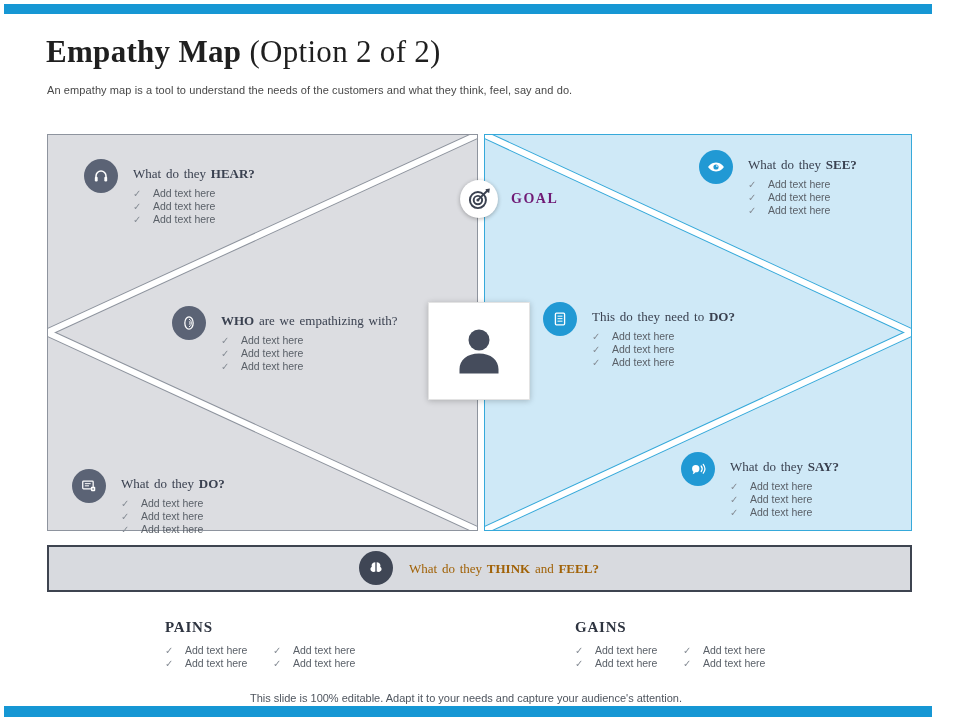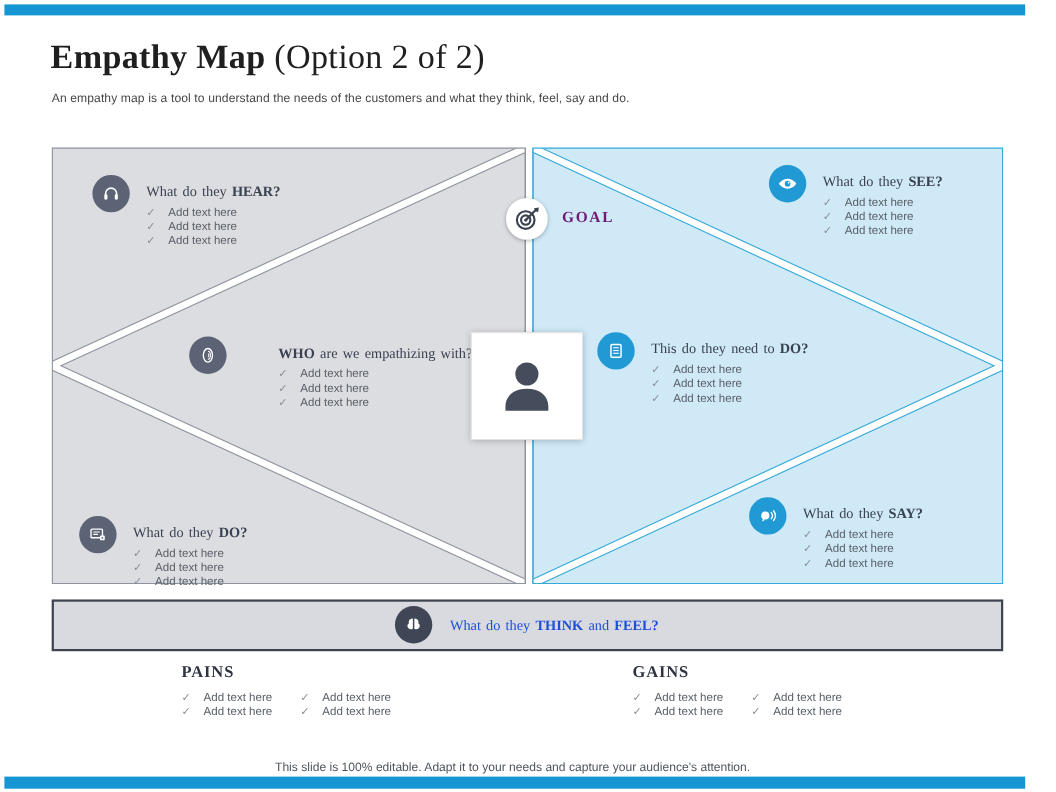--- a/index.html
+++ b/index.html
@@ -45,25 +45,25 @@
 
   .person-box { position:absolute; left:428px; top:302px; width:102px; height:98px;
                 background:#ffffff; border:1px solid #e3e3e3; box-sizing:border-box;
                 box-shadow:0 1px 6px rgba(0,0,0,.22); display:flex; align-items:center;
                 justify-content:center; }
 
   .tf-bar { position:absolute; left:47px; top:545px; width:865px; height:47px;
             background:#d8dadf; border:2px solid #3e4450; box-sizing:border-box; }
   .tf-bar .circle { position:absolute; left:310px; top:4px; }
   .tf-title { position:absolute; left:360px; top:14px; font-family:"Liberation Serif", serif;
-              font-size:13px; color:#1d4ed8; word-spacing:1.5px; white-space:nowrap; }
+              font-size:13px; color:#a16207; word-spacing:1.5px; white-space:nowrap; }
   .tf-title b { font-weight:700; }
 
   .pg { position:absolute; }
-  .pg h3 { margin:0 0 8px 0; font-family:"Liberation Serif", serif; font-size:15px;
+  .pg h3 { margin:16px 0 8px 0; font-family:"Liberation Serif", serif; font-size:15px;
            font-weight:700; color:#2e3440; letter-spacing:.8px; }
   .pg .cols { display:flex; }
   .pg .cols ul:first-child { width:108px; }
   .pg ul.checks { margin-top:0; }
 
   .footer { position:absolute; left:0; top:692px; width:100%; text-align:center;
             font-size:11px; color:#4f555e; }
 
   .icon-svg { display:block; }
 </style>
@@ -158,21 +158,21 @@
     <svg class="icon-svg" width="26" height="26" viewBox="0 0 24 24">
       <circle cx="11" cy="13" r="7.4" fill="none" stroke="#3a4150" stroke-width="1.8"></circle>
       <circle cx="11" cy="13" r="3.9" fill="none" stroke="#3a4150" stroke-width="1.8"></circle>
       <circle cx="11" cy="13" r="1.4" fill="#3a4150"></circle>
       <path d="M11.6 12.4 L19.6 4.4" stroke="#3a4150" stroke-width="1.8"></path>
       <path d="M18 3 l4 -.6 -.6 4 -2.4 -1z" fill="#3a4150"></path>
     </svg>
   </div>
   <div class="goal-label">GOAL</div>
 
-  <div class="sec" style="left:172px; top:306px;gap:32px;">
+  <div class="sec" style="left:172px; top:306px;">
     <div class="circle c-slate">
       <svg class="icon-svg" width="20" height="20" viewBox="0 0 24 24">
         <ellipse cx="12" cy="12" rx="5" ry="7.4" fill="none" stroke="#fff" stroke-width="1.5"></ellipse>
         <path d="M12 7.6c1.6 0 2.7 1.8 2.7 4.4s-1.1 4.4-2.7 4.4" fill="none" stroke="#fff" stroke-width="1.2"></path>
         <path d="M12 10.2c.7 0 1 .8 1 1.8s-.3 1.8-1 1.8" fill="none" stroke="#fff" stroke-width="1.1"></path>
       </svg>
     </div>
     <div class="sec-body">
       <div class="sec-title"><span></span><b>WHO</b><span> are we empathizing with?</span></div>
       <ul class="checks">

